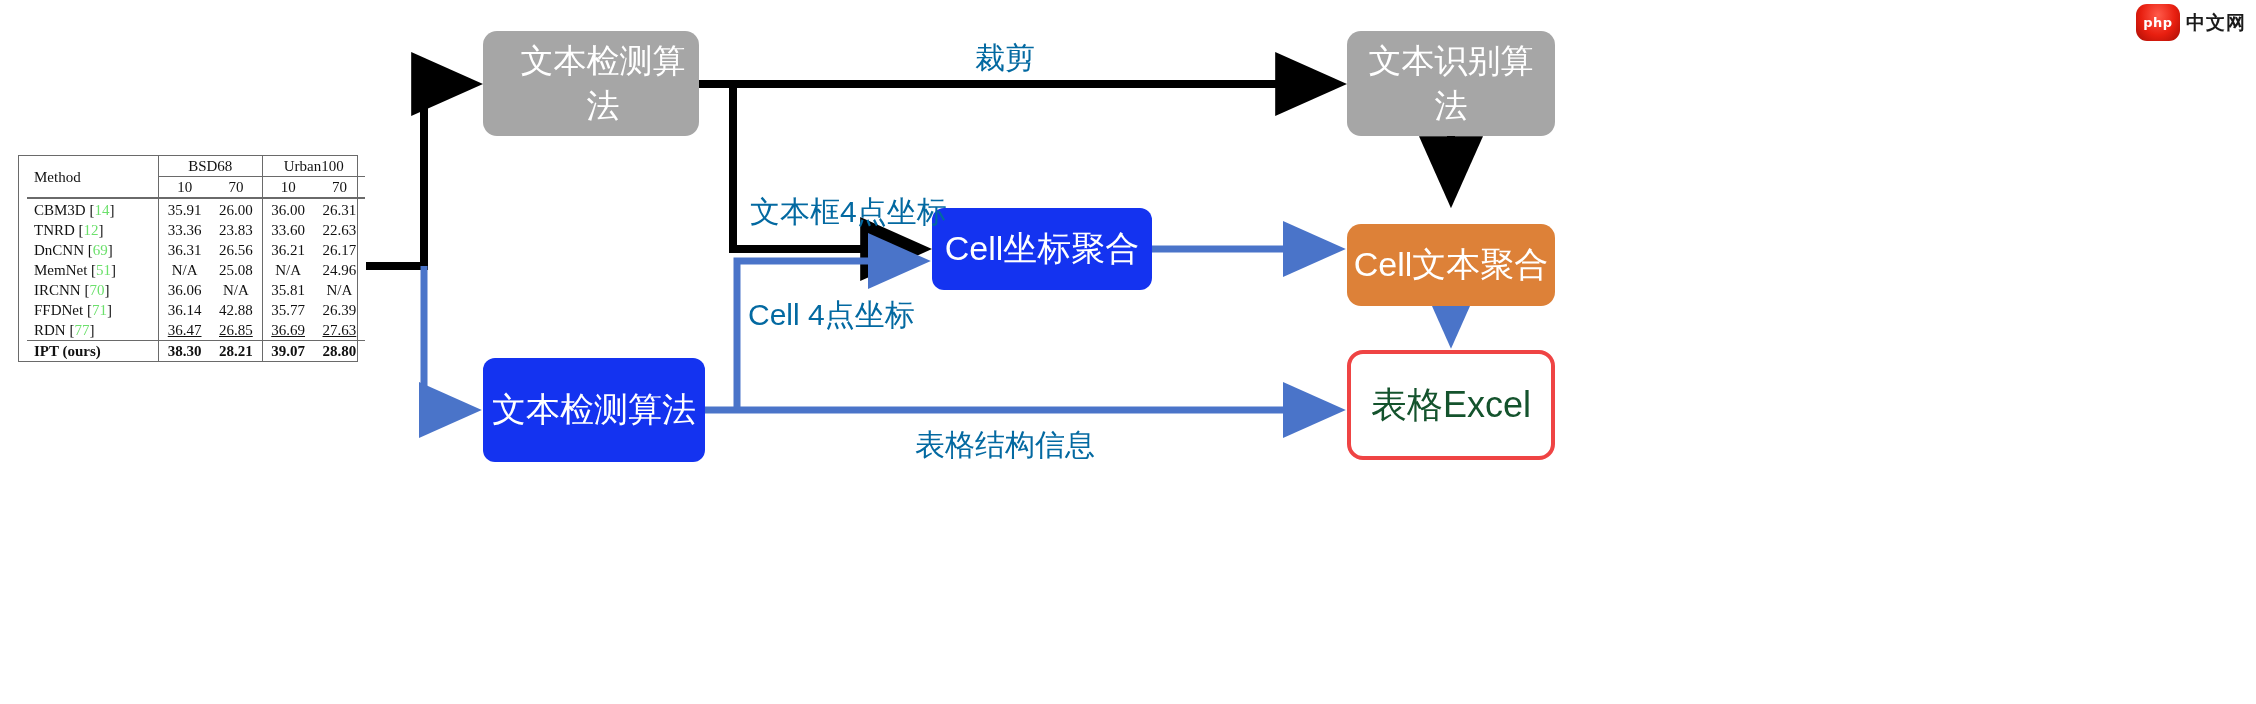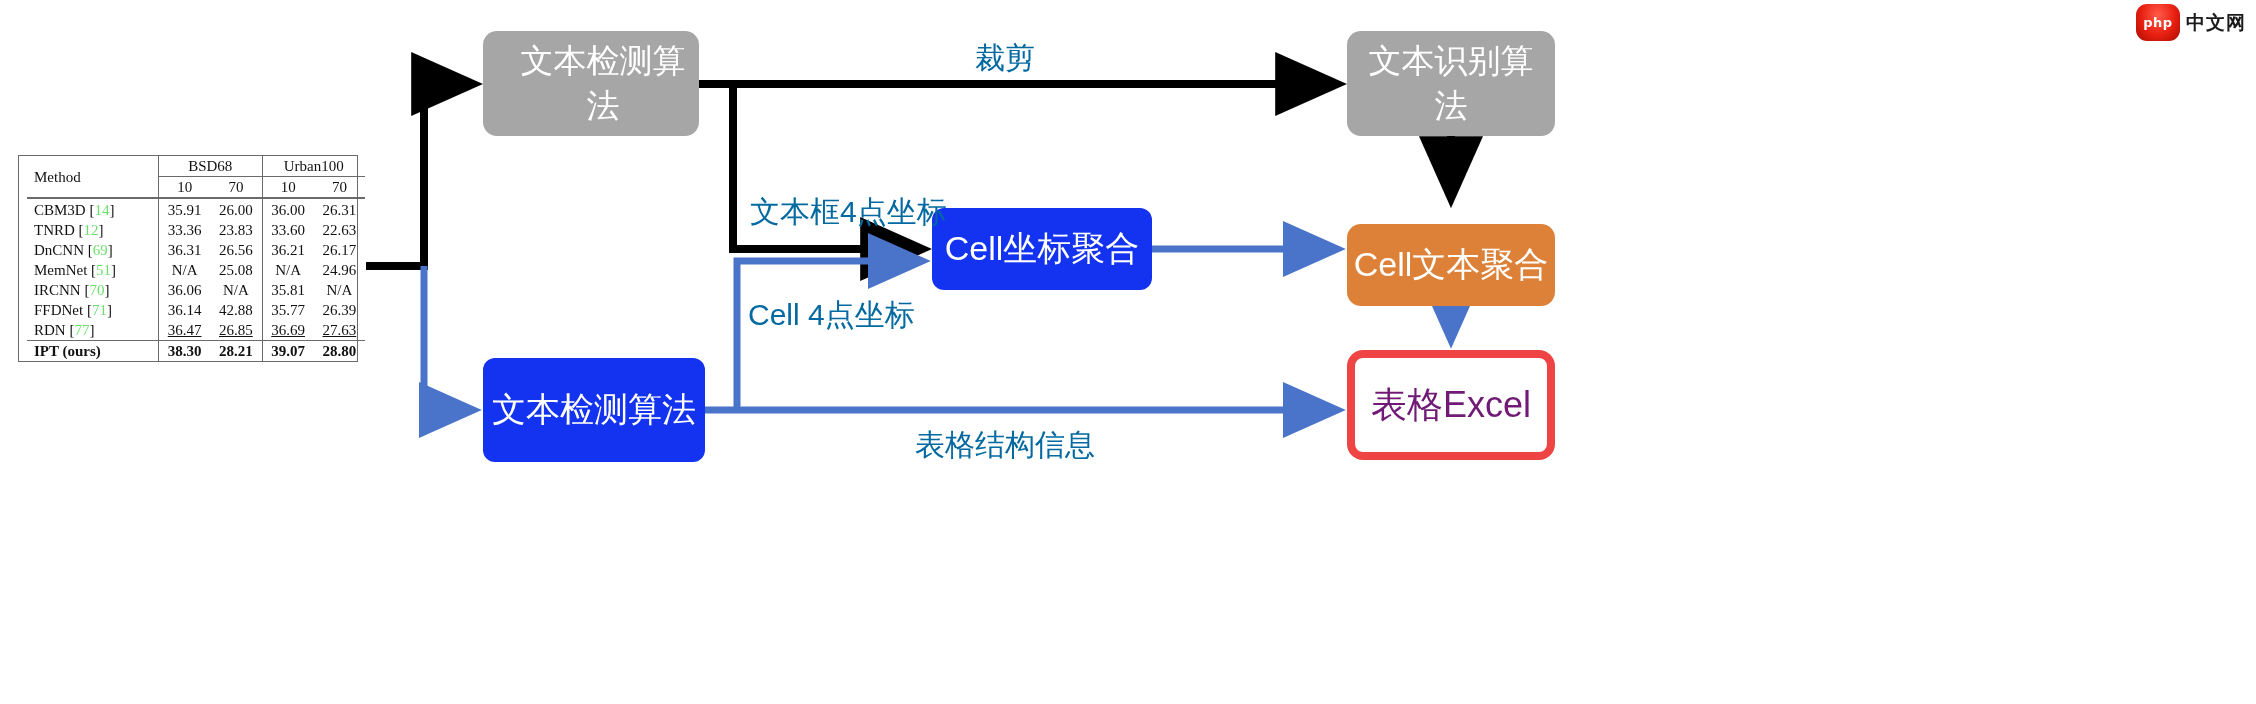--- a/index.html
+++ b/index.html
@@ -110,23 +110,23 @@
     border-radius: 12px;
     font-size: 34px;
   }
   .node.orange {
     background: #dd8138;
     border-radius: 14px;
     font-size: 34px;
   }
   .node.outline {
     background: #ffffff;
-    border: 8px solid #ef4444;
+    border: 4px solid #ef4444;
     border-radius: 16px;
-    color: #701a75;
+    color: #14532d;
     font-size: 36px;
   }
 
   #node-detect   { left: 483px; top: 31px;  width: 216px; height: 105px; }
   #node-recog    { left: 1347px; top: 31px; width: 208px; height: 105px; padding: 0 14px; }
   #node-cellxy   { left: 932px;  top: 208px; width: 220px; height: 82px; }
   #node-celltext { left: 1347px; top: 224px; width: 208px; height: 82px; }
   #node-excel    { left: 1347px; top: 350px; width: 208px; height: 110px; }
   #node-struct   { left: 483px;  top: 358px; width: 222px; height: 104px; }
 

